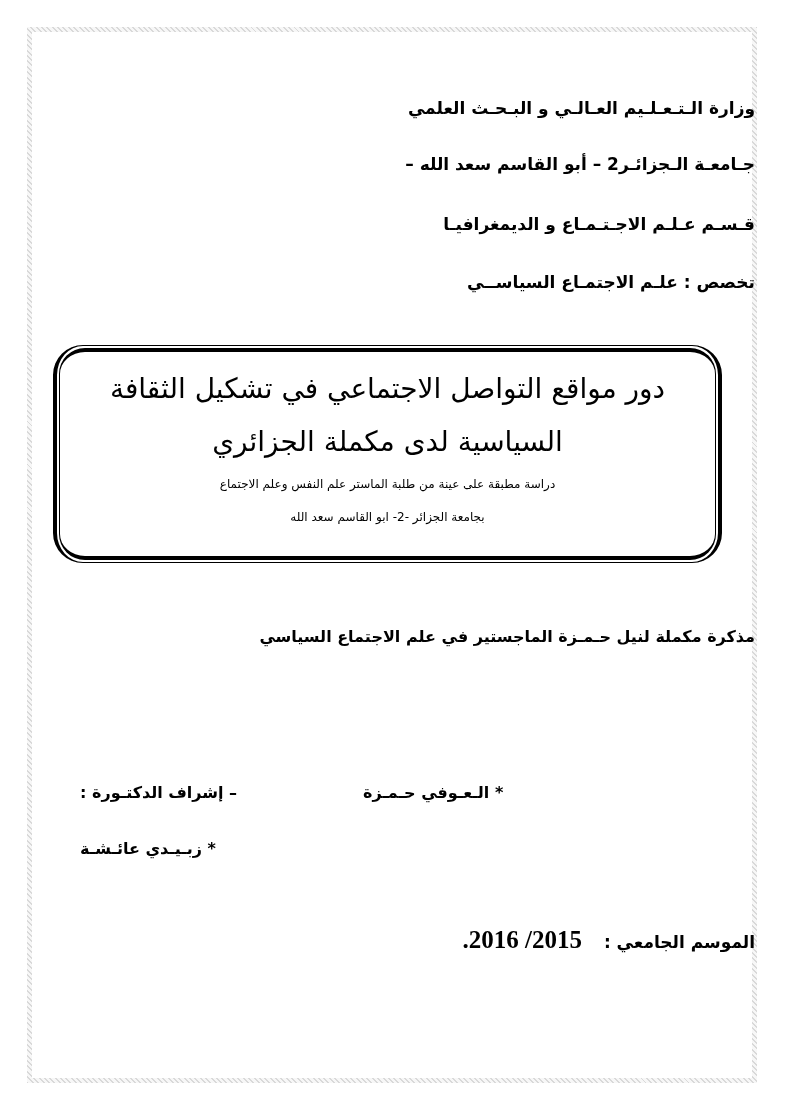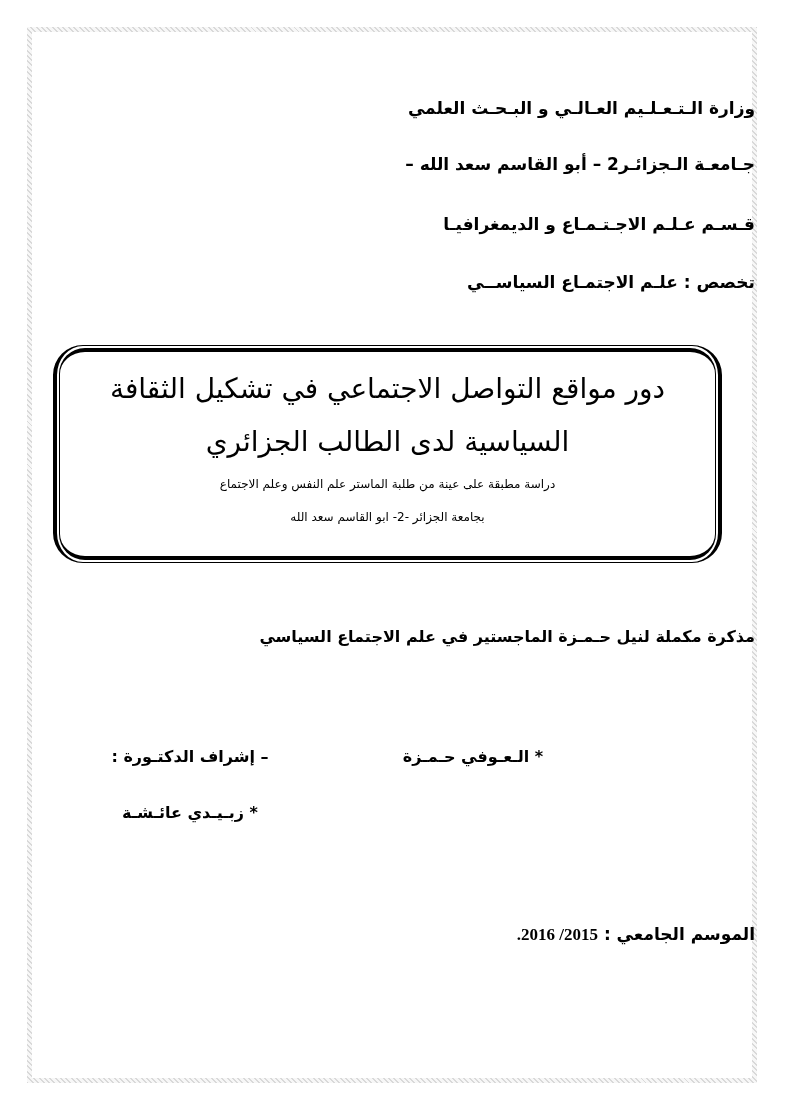--- a/index.html
+++ b/index.html
@@ -87,23 +87,23 @@
     white-space: nowrap;
   }
   .note {
     top: 625px;
     font-size: 16px;
     font-weight: bold;
   }
   
   .cred-block {
     position: absolute;
-    top: 747px;
+    top: 783px;
     width: 220px;
-    text-align: center;
+    text-align: left;
   }
   .cred-student    { left: 363px; }  
   .cred-supervisor { left: 80px; }   
   .cred-label {
     font-size: 16px;
     font-weight: bold;
     white-space: nowrap;
     margin-bottom: 37px;
   }
   .cred-name {
@@ -112,44 +112,44 @@
     white-space: nowrap;
   }
   
   .year-line {
     top: 922px;
     font-size: 17px;
     font-weight: bold;
   }
   .year-value {
     font-family: "Liberation Serif", serif;
-    font-size: 17px;
+    font-size: 25px;
     font-weight: bold;
-    margin-right: 0; 
+    margin-right: 16px; 
   }
 </style>
 </head>
 <body>
 
 <div class="page-frame">
   <div class="page-frame-inner"></div>
 </div>
 
 <div class="center-line hdr pos-ministry">وزارة الـتـعـلـيم العـالـي و البـحـث العلمي</div>
 
 <div class="center-line hdr pos-university">جـامعـة الـجزائـر2 – أبو القاسم سعد الله –</div>
 
 <div class="center-line hdr pos-department">قـسـم عـلـم الاجـتـمـاع و الديمغرافيـا</div>
 
 <div class="center-line hdr pos-specialty">تخصص : علـم الاجتمـاع السياســي</div>
 
 <div class="title-box-outer">
   <div class="title-box-inner">
     <div class="box-title">دور مواقع التواصل الاجتماعي في تشكيل الثقافة</div>
-    <div class="box-title">السياسية لدى الطالب الجزائري</div>
+    <div class="box-title">السياسية لدى مكملة الجزائري</div>
     <div class="box-sub">دراسة مطبقة على عينة من طلبة الماستر علم النفس وعلم الاجتماع</div>
     <div class="box-sub">بجامعة الجزائر -2- ابو القاسم سعد الله</div>
   </div>
 </div>
 
 <div class="center-line note">مذكرة مكملة لنيل حـمـزة الماجستير في علم الاجتماع السياسي</div>
 
 <div class="cred-block cred-student">
   <div class="cred-name">* الـعـوفي حـمـزة</div>
 </div>

